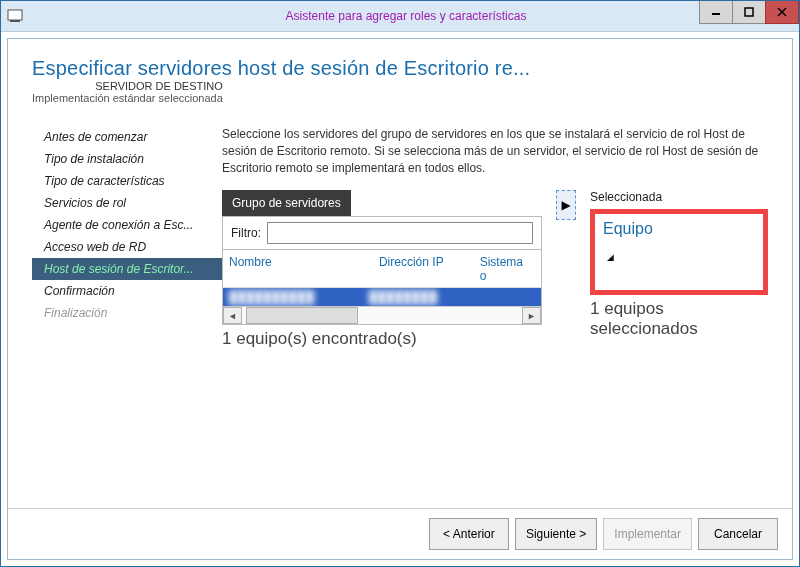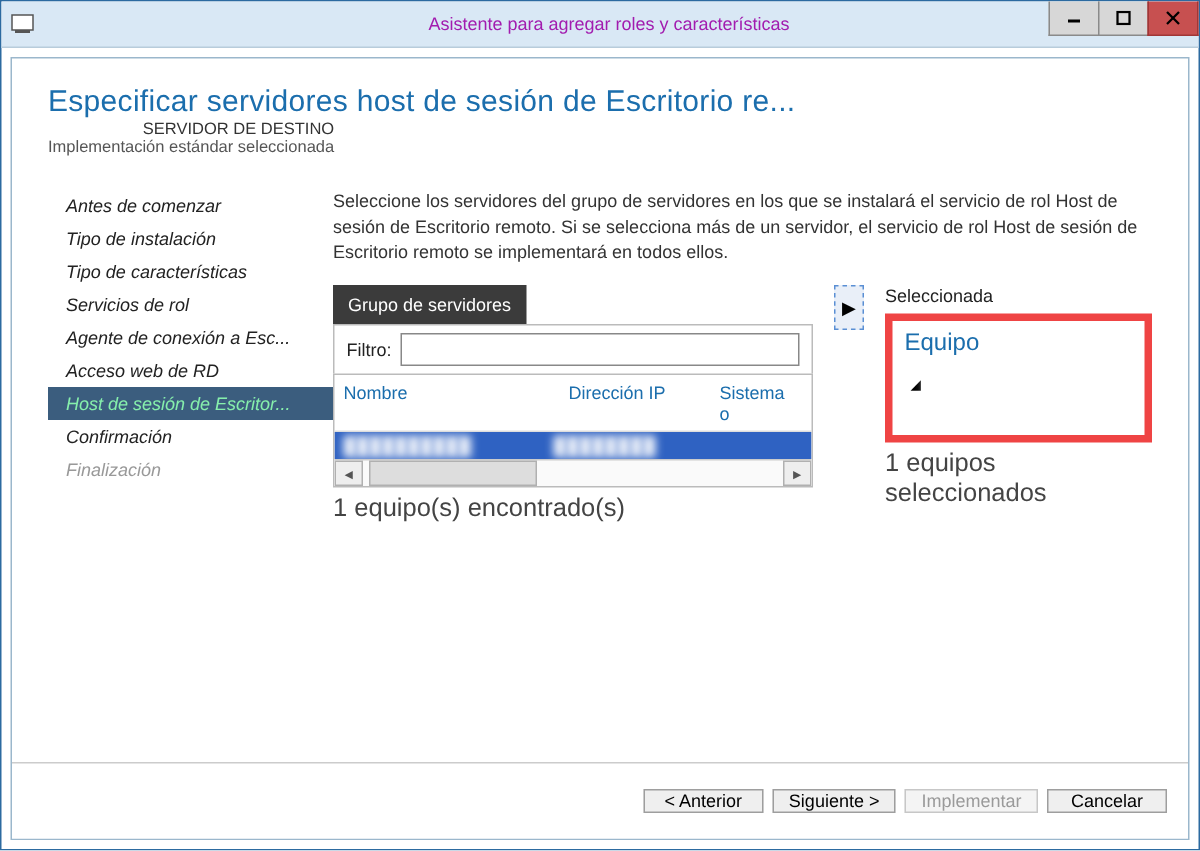--- a/index.html
+++ b/index.html
@@ -52,21 +52,21 @@
   
   .selbox{flex:1;display:flex;flex-direction:column;}
   .selbox .lbl{font-size:12px;color:#222;margin-bottom:5px;}
   .sellist{flex:1;border:5px solid #ef4444;padding:6px 8px;font-size:16px;overflow:hidden;}
   .sellist .hdr{color:#1b6ead;margin-bottom:8px;}
   .sellist .node{color:#000;margin-left:4px;}
   .sellist .node::before{content:"◢ ";font-size:9px;color:#000;}
   .sellist .leaf{color:#000;margin-left:20px;margin-top:2px;}
   
   .footer{height:50px;border-top:1px solid #ccc;display:flex;align-items:center;justify-content:flex-end;gap:6px;padding:0 14px;margin:0 -24px;background:#fff;}
-  .btn{min-width:80px;height:16px;border:1px solid #9e9e9e;background:#efefef;font-size:12px;color:#000;padding:0 10px;cursor:pointer;}
+  .btn{min-width:80px;height:32px;border:1px solid #9e9e9e;background:#efefef;font-size:12px;color:#000;padding:0 10px;cursor:pointer;}
   .btn.disabled{color:#9a9a9a;border-color:#c7c7c7;background:#f4f4f4;}
   .redacted{color:transparent;text-shadow:0 0 6px rgba(255,255,255,0.9);}
 </style>
 </head>
 <body>
 
 <div class="window">
 
   <div class="titlebar">
     <svg class="icon" viewBox="0 0 16 16">

